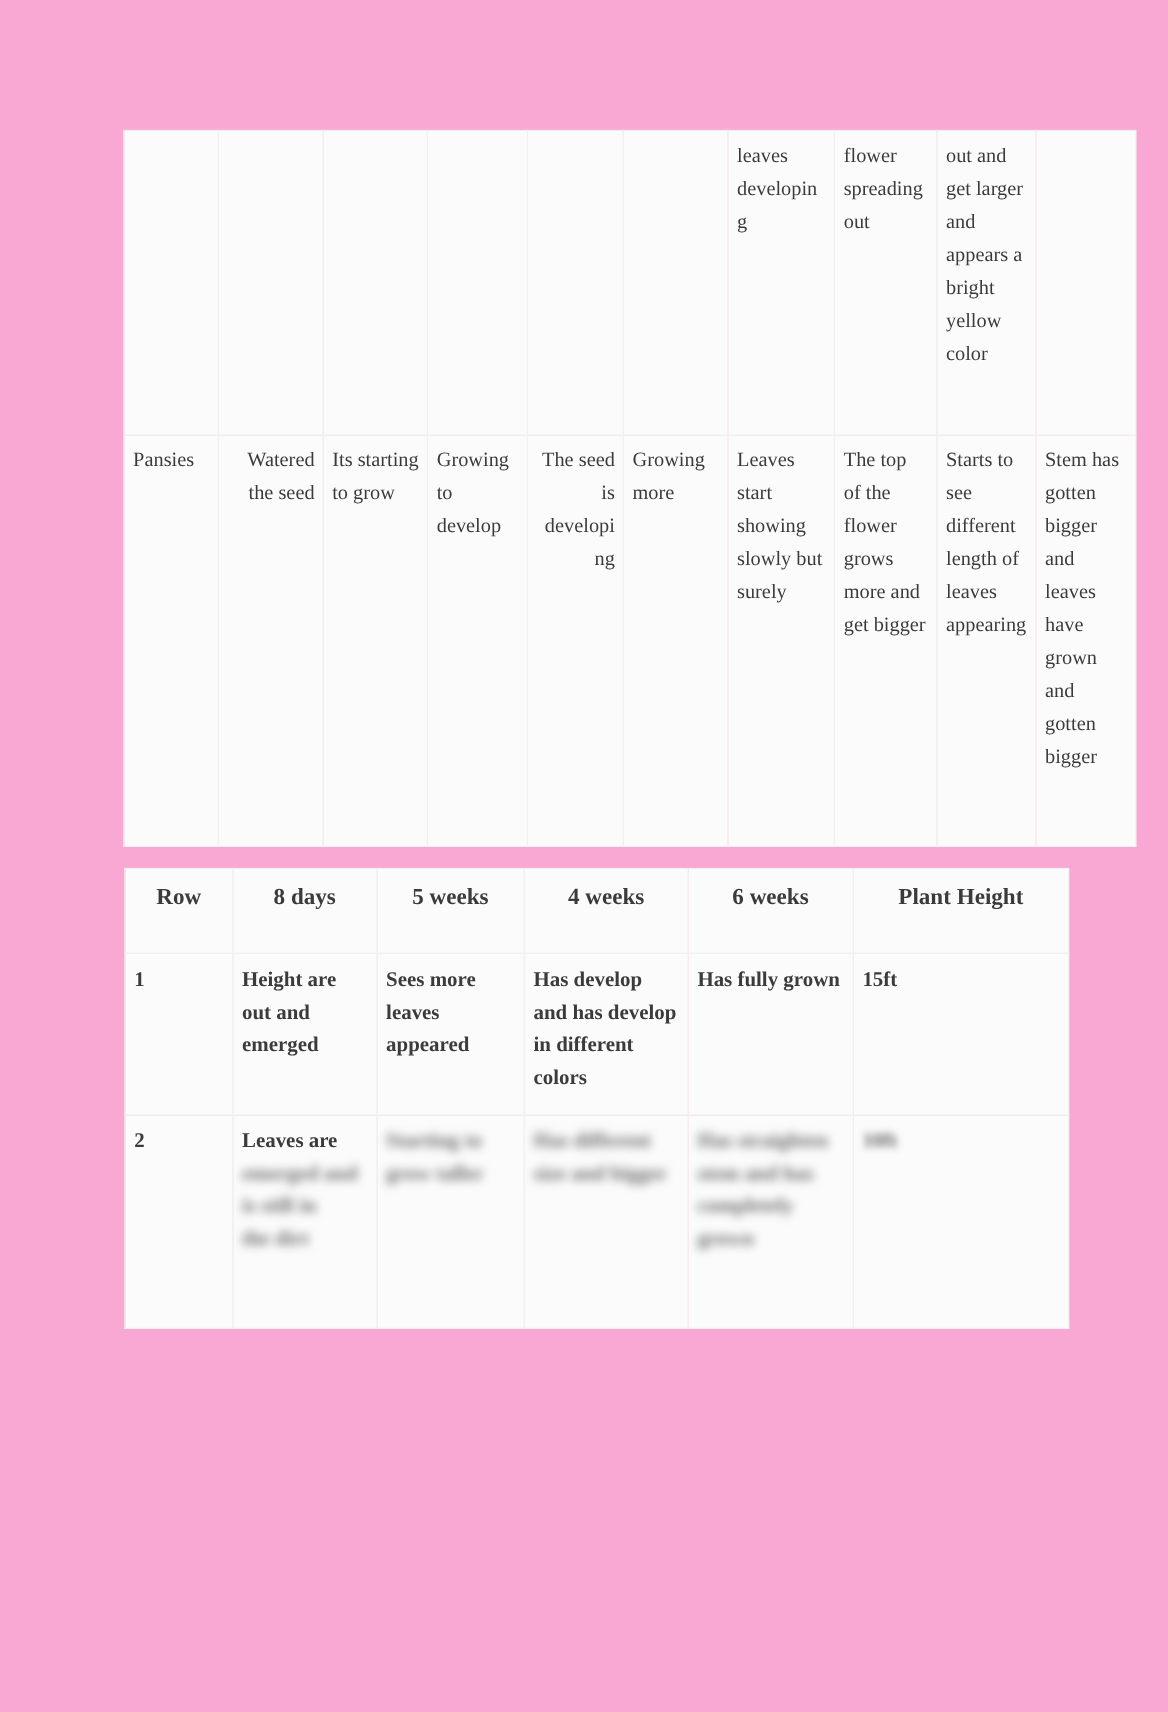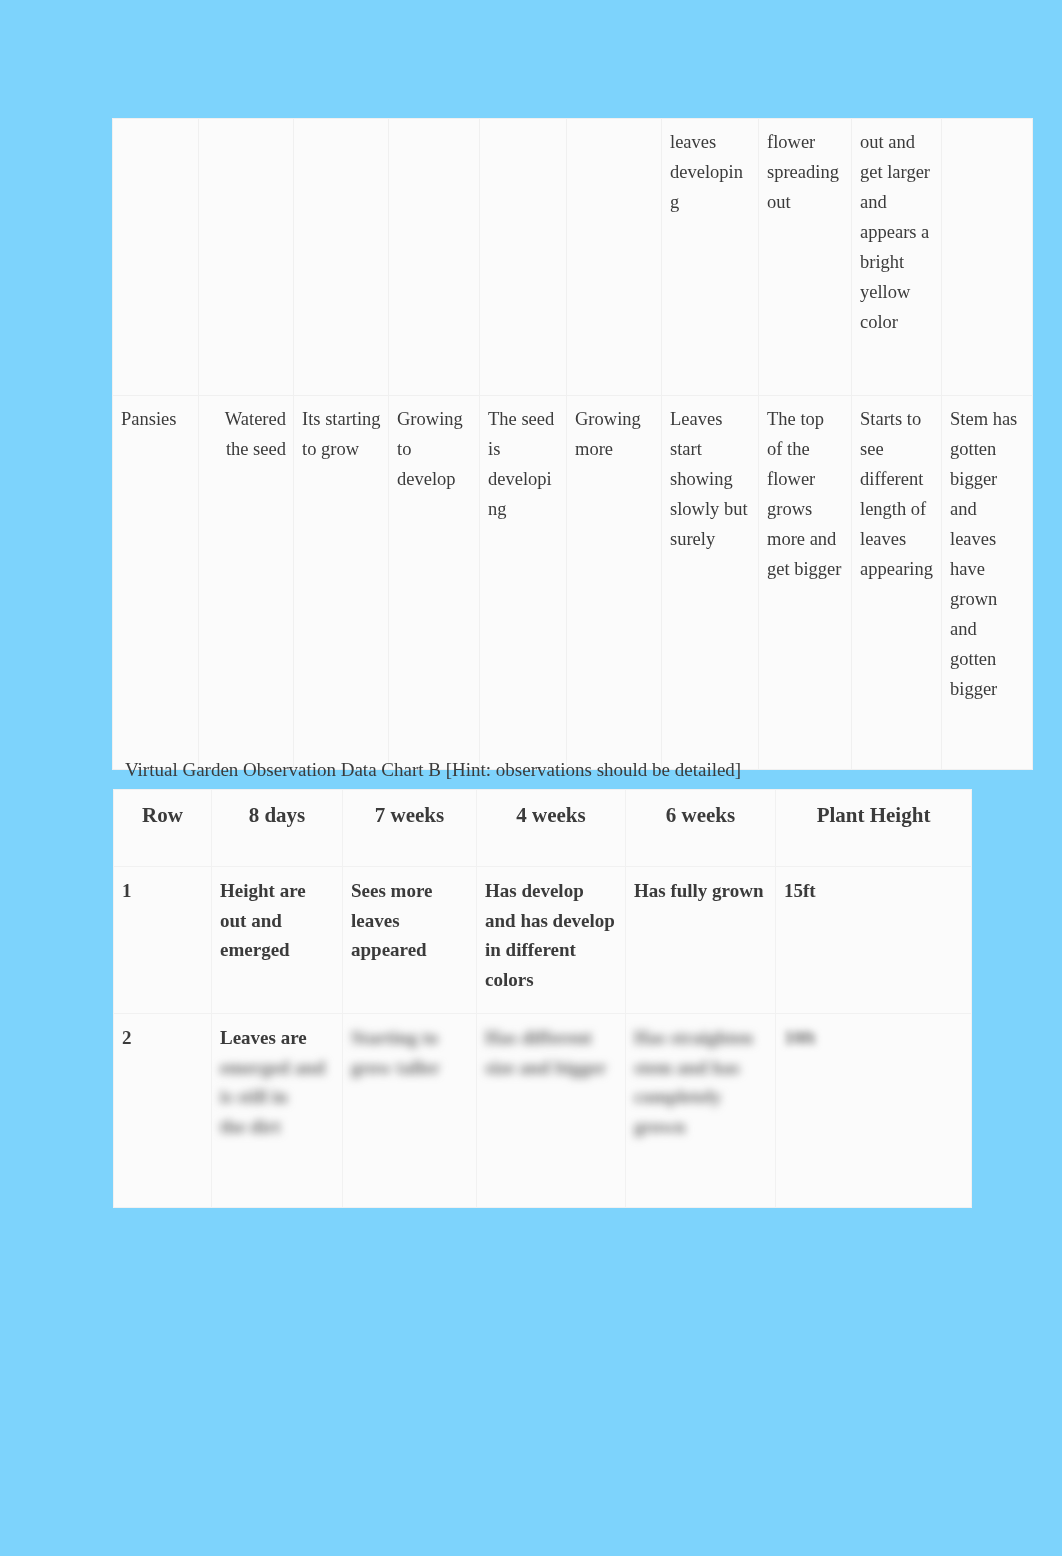--- a/index.html
+++ b/index.html
@@ -15,21 +15,21 @@
     position: relative;
     overflow: hidden;
   }
 
   .page {
     position: absolute;
     left: 0;
     top: 0;
     width: 1062px;
     height: 1556px;
-    background: #7dd3fc;
+    background: #f9a8d4;
   }
 
   
   .table-a {
     position: absolute;
     left: 112px;
     top: 118px;
     width: 770px;
     border-collapse: collapse;
     table-layout: fixed;
@@ -42,21 +42,21 @@
     font-size: 18.5px;
     line-height: 1.62;
     color: #3b3b3b;
     word-wrap: break-word;
     overflow-wrap: break-word;
   }
   .table-a .c0 { width: 70px; }
   .table-a .c1 { width: 79px; text-align: right; }
   .table-a .c2 { width: 79px; }
   .table-a .c3 { width: 75px; }
-  .table-a .c4 { width: 71px; }
+  .table-a .c4 { width: 71px; text-align: right; }
   .table-a .c5 { width: 79px; }
   .table-a .c6 { width: 81px; }
   .table-a .c7 { width: 77px; }
   .table-a .c8 { width: 74px; margin-top: 11px; }
   .table-a .c9 { width: 75px; }
 
   .row-a1 td { height: 258px; }
   .row-a2 td { height: 355px; }
 
   
@@ -153,28 +153,27 @@
         <td class="c4">The seed is developing</td>
         <td class="c5">Growing more</td>
         <td class="c6">Leaves start showing slowly but surely</td>
         <td class="c7">The top of the flower grows more and get bigger</td>
         <td class="c8">Starts to see different length of leaves appearing</td>
         <td class="c9">Stem has gotten bigger and leaves have grown and gotten bigger</td>
       </tr>
     </tbody>
   </table>
 
-  <div class="caption">Virtual Garden Observation Data Chart B [Hint: observations should be detailed]</div>
 
   <table class="table-b">
     <thead>
       <tr>
         <th class="b0 h-row">Row</th>
         <th class="b1">8 days</th>
-        <th class="b2">7 weeks</th>
+        <th class="b2">5 weeks</th>
         <th class="b3">4 weeks</th>
         <th class="b4">6 weeks</th>
         <th class="b5">Plant Height</th>
       </tr>
     </thead>
     <tbody>
       <tr class="row-b1">
         <td class="b0 cell-num">1</td>
         <td class="b1 cell-indent">Height are out and emerged</td>
         <td class="b2">Sees more leaves appeared</td>

